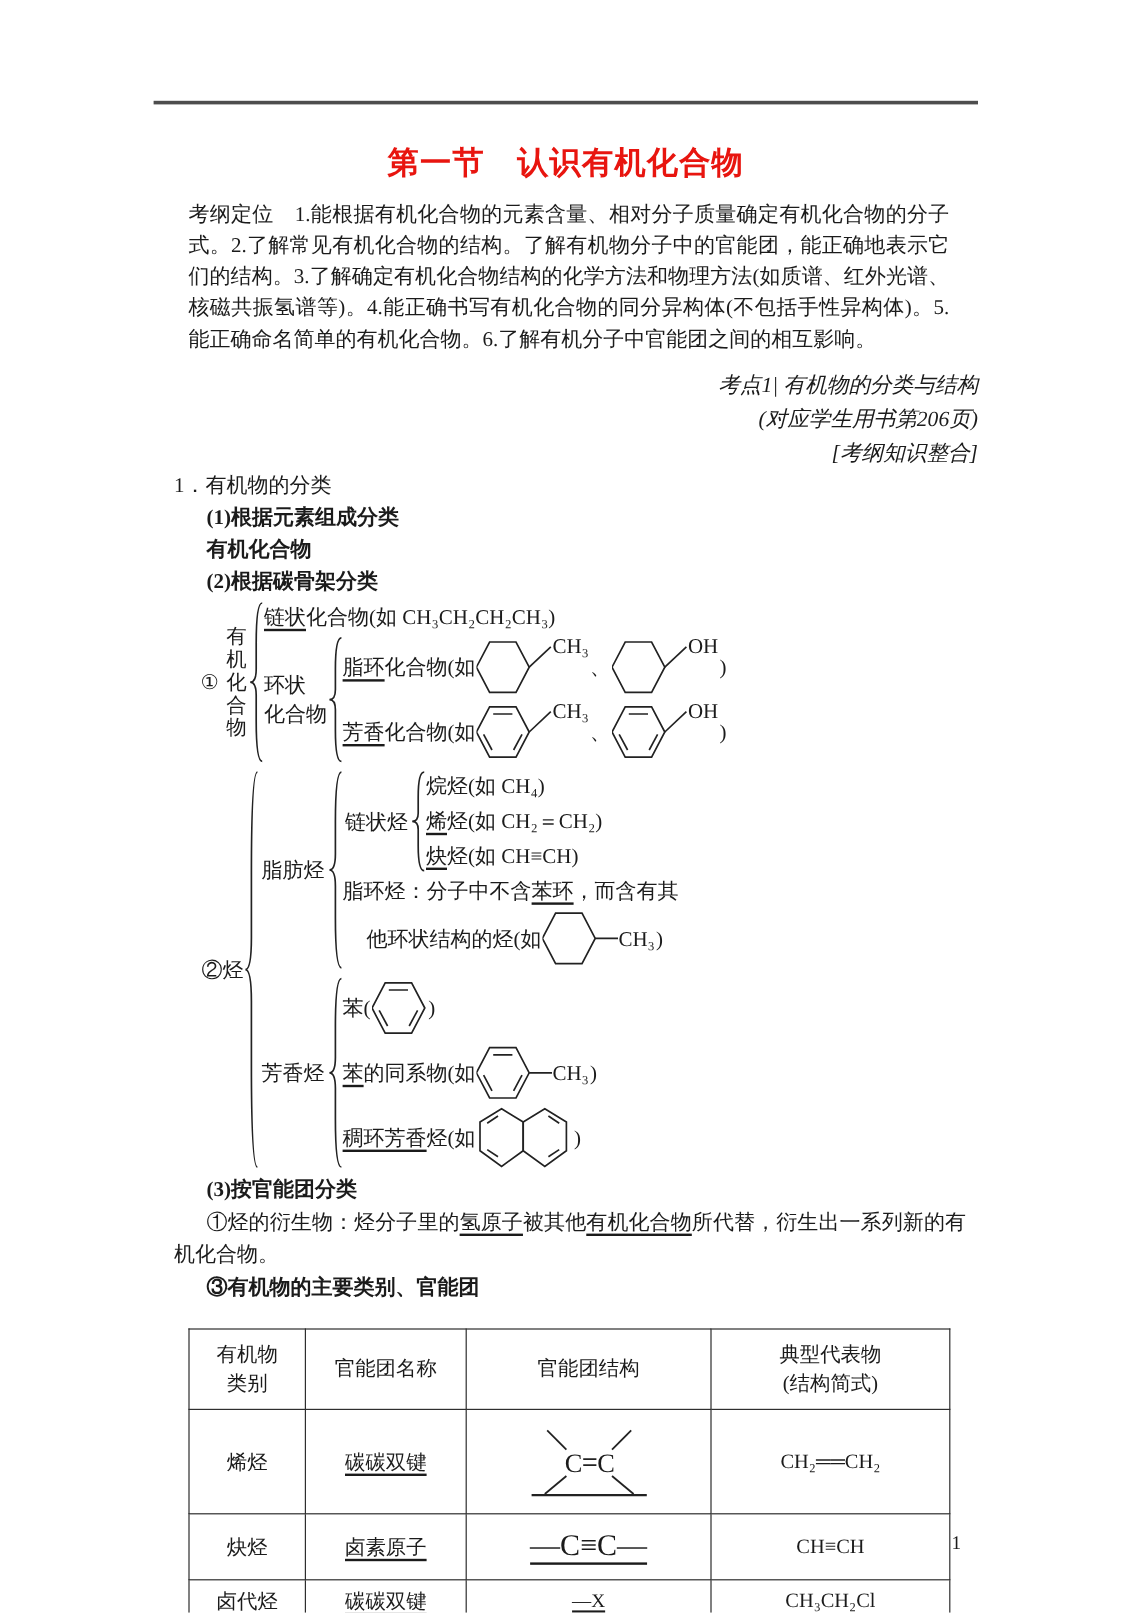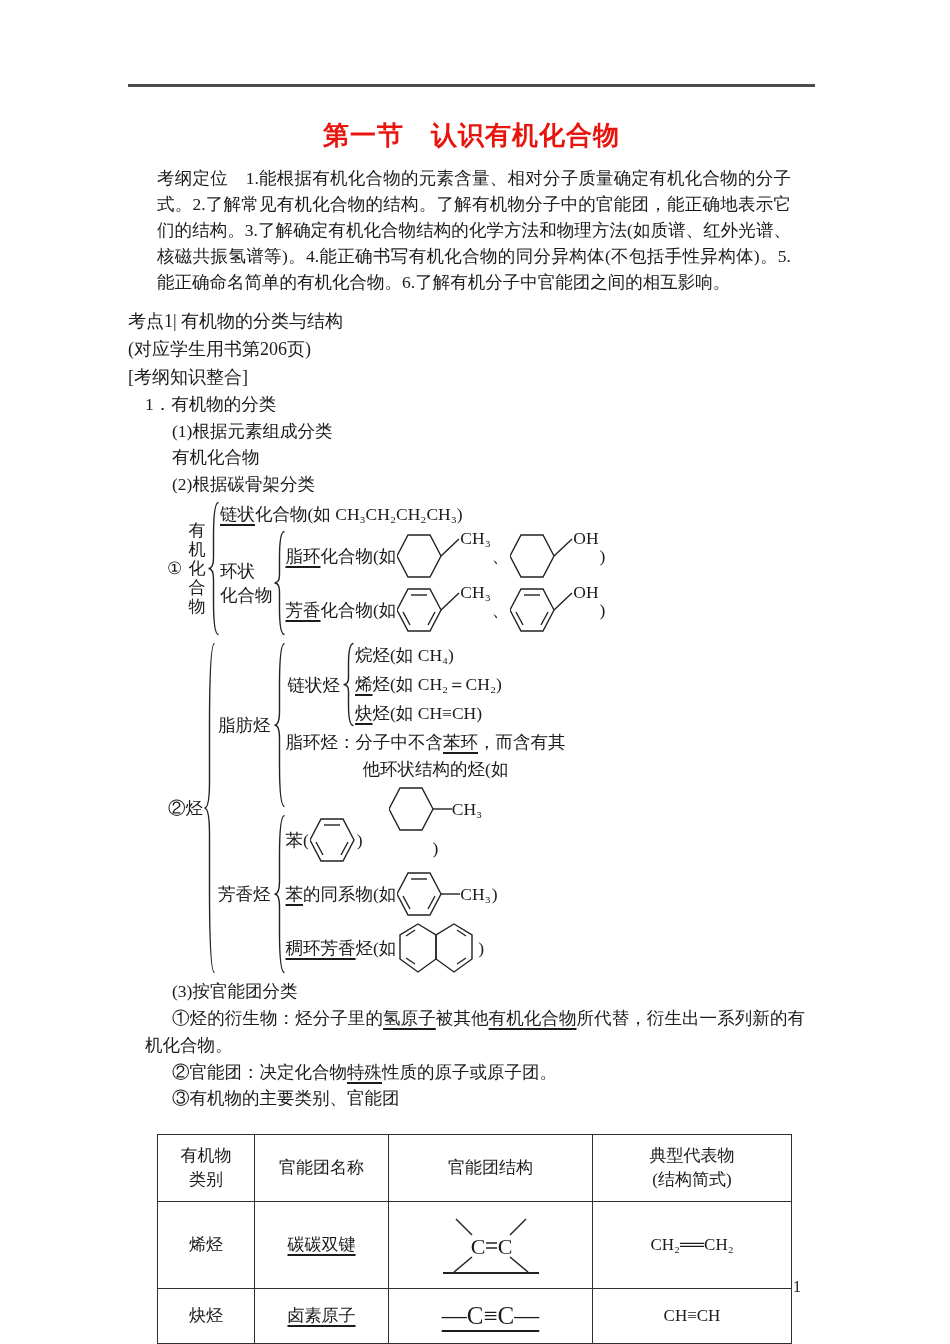--- a/index.html
+++ b/index.html
@@ -3,23 +3,23 @@
 <meta charset="utf-8">
 <style>
   html,body{margin:0;padding:0;background:#fff;}
   .page{position:relative;width:950px;height:1344px;background:#fff;overflow:hidden;
         font-family:"Liberation Serif","DejaVu Serif",serif;color:#1b1b1b;}
   .top-rule{position:absolute;left:128px;top:84px;width:687px;height:3px;background:#4d4d4d;}
   .content{position:absolute;left:128px;top:112px;width:687px;}
   .title{margin:6px 0 6px;text-align:center;font-size:26px;font-weight:bold;
          color:var(--title-red,#e8150f);letter-spacing:1px;}
   .syllabus{margin:12px;padding:0 12px 0 17px;font-size:17.5px;line-height:26px;text-align:justify;}
-  .cline{text-align:left;font-size:18px;line-height:28px;}
+  .cline{text-align:right;font-size:18px;line-height:28px;font-style:italic;}
   .line{font-size:17.5px;line-height:26.5px;padding-left:17px;}
-  .line.ind{padding-left:44px;}
+  .line.ind{padding-left:44px;font-weight:bold;}
   .para{margin:0;padding:0 10px 0 17px;text-indent:27px;font-size:17.5px;line-height:27px;text-align:justify;}
   .u{text-decoration:underline;text-decoration-thickness:1.5px;text-underline-offset:4px;}
 
   
   .d1{display:flex;align-items:center;margin:4px 0 4px 40px;font-size:17.5px;}
   .vlabel{position:relative;width:20px;margin-left:19px;flex:none;text-align:center;
           font-size:17px;line-height:19px;}
   .vrow{position:relative;}
   .circ1{position:absolute;left:-20px;top:0;}
   .brace{flex:none;align-self:stretch;width:13px;display:flex;align-items:center;overflow:visible;}
@@ -29,21 +29,21 @@
   .ringrow{height:52px;}
   .rg{display:inline-flex;align-items:flex-start;height:52px;margin:0 1px;}
   .rg .sub{line-height:17px;margin:0 0 0 -1px;}
   .rgm{display:inline-flex;align-items:center;height:52px;margin:0 1px;}
   .rgm .sub{margin-left:-1px;}
   .d2{display:flex;align-items:center;margin:6px 0 4px 40px;font-size:17.5px;}
   .d2lab{flex:none;white-space:nowrap;}
   .grp{display:flex;align-items:center;}
   .grplab{flex:none;white-space:nowrap;padding:0 2px;}
   .gap8{gap:6px;}
-  .ind20{padding-left:20px;flex-direction:column;}
+  .ind20{padding-left:20px;}
 
   
   .tblwrap{margin:22px 0 0 29px;}
   table.tbl{border-collapse:collapse;table-layout:fixed;width:634px;}
   .tbl td{border:1.6px solid #2e2e2e;text-align:center;vertical-align:middle;
           font-size:17px;padding:2px;}
   .hcell{line-height:24px;font-size:17px;}
   .r-head td{height:62px;}
   .r-alkene td{height:82px;}
   .r-alkyne td{height:50px;}
@@ -277,23 +277,20 @@
             </div>
           </div>
         </div>
       </div>
     </div>
 
     <div class="line ind">(3)按官能团分类</div>
     <p class="para">
       <span>①烃的衍生物：烃分子里的</span><span class="u">氢原子</span><span>被其他</span><span class="u">有机化合物</span><span>所代替，衍生出一系列新的有机化合物。</span>
     </p>
-    <div class="line ind">
-      <span>②官能团：决定化合物</span><span class="u">特殊</span><span>性质的原子或原子团。</span>
-    </div>
     <div class="line ind">③有机物的主要类别、官能团</div>
 
     <div class="tblwrap">
       <table class="tbl">
         <colgroup>
             <col style="width:97px">
             <col style="width:134px">
             <col style="width:204px">
             <col style="width:199px">
           </colgroup>

